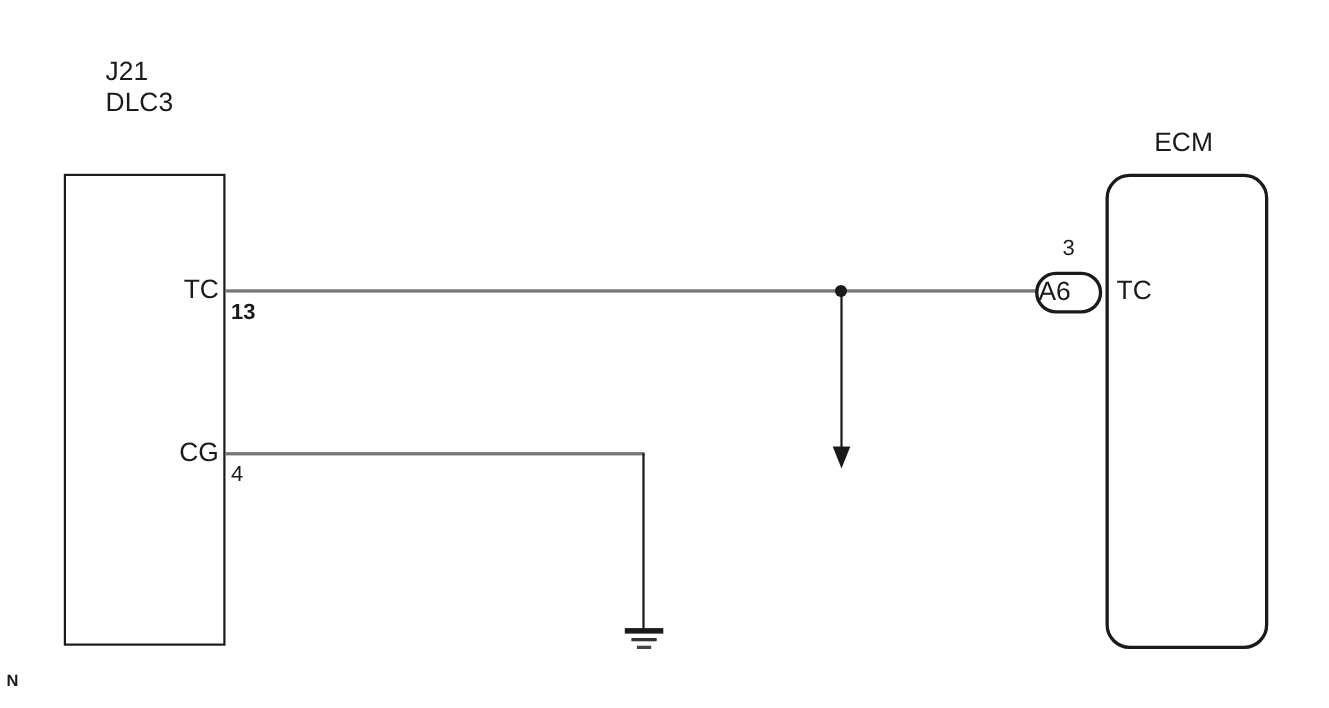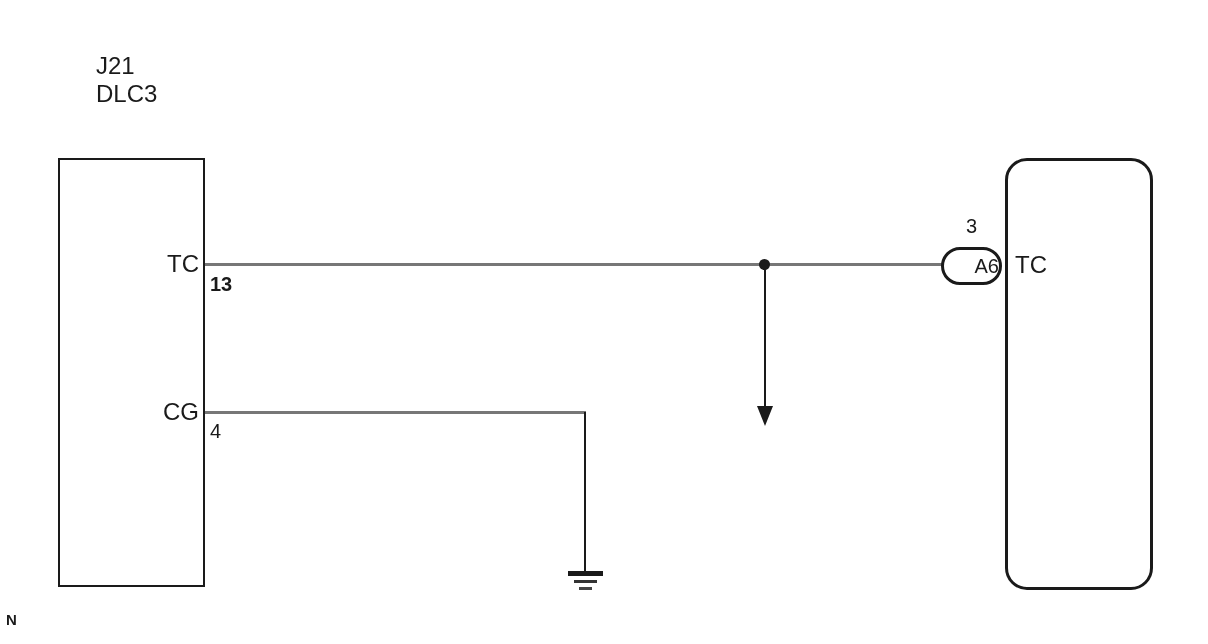--- a/index.html
+++ b/index.html
@@ -53,22 +53,22 @@
     border-right:8px solid transparent;
     border-top:20px solid var(--line);
   }
 
   
   .terminal-oval{
     left:941px;top:247px;width:61px;height:38px;
     border:3px solid var(--line);
     border-radius:20px;
     background:var(--bg);
-    display:flex;align-items:center;justify-content:flex-end;
-    font-size:20px;
+    display:flex;align-items:center;justify-content:flex-start;
+    font-size:24px;
     box-sizing:border-box;
   }
   .terminal-number{left:941px;top:214px;width:61px;text-align:center;}
 
   
   .gnd-bar1{left:568px;top:571px;width:35px;height:5px;background:var(--line);}
   .gnd-bar2{left:574px;top:580px;width:23px;height:3px;background:#333333;}
   .gnd-bar3{left:579px;top:587px;width:13px;height:3px;background:#444444;}
 
   
@@ -102,20 +102,21 @@
   <div class="abs wire-v cg-drop"></div>
 
   <div class="abs junction-dot"></div>
   <div class="abs wire-v branch-line"></div>
   <div class="abs arrow-head"></div>
 
   <div class="abs gnd-bar1"></div>
   <div class="abs gnd-bar2"></div>
   <div class="abs gnd-bar3"></div>
 
+  <div class="abs label ecm-title">ECM</div>
   <div class="abs ecm-box"></div>
   <div class="abs small-label terminal-number">3</div>
   <div class="abs terminal-oval">
     <span>A6</span>
   </div>
   <div class="abs label ecm-tc-label">TC</div>
 
   <div class="abs note-n">N</div>
 
 </div>

